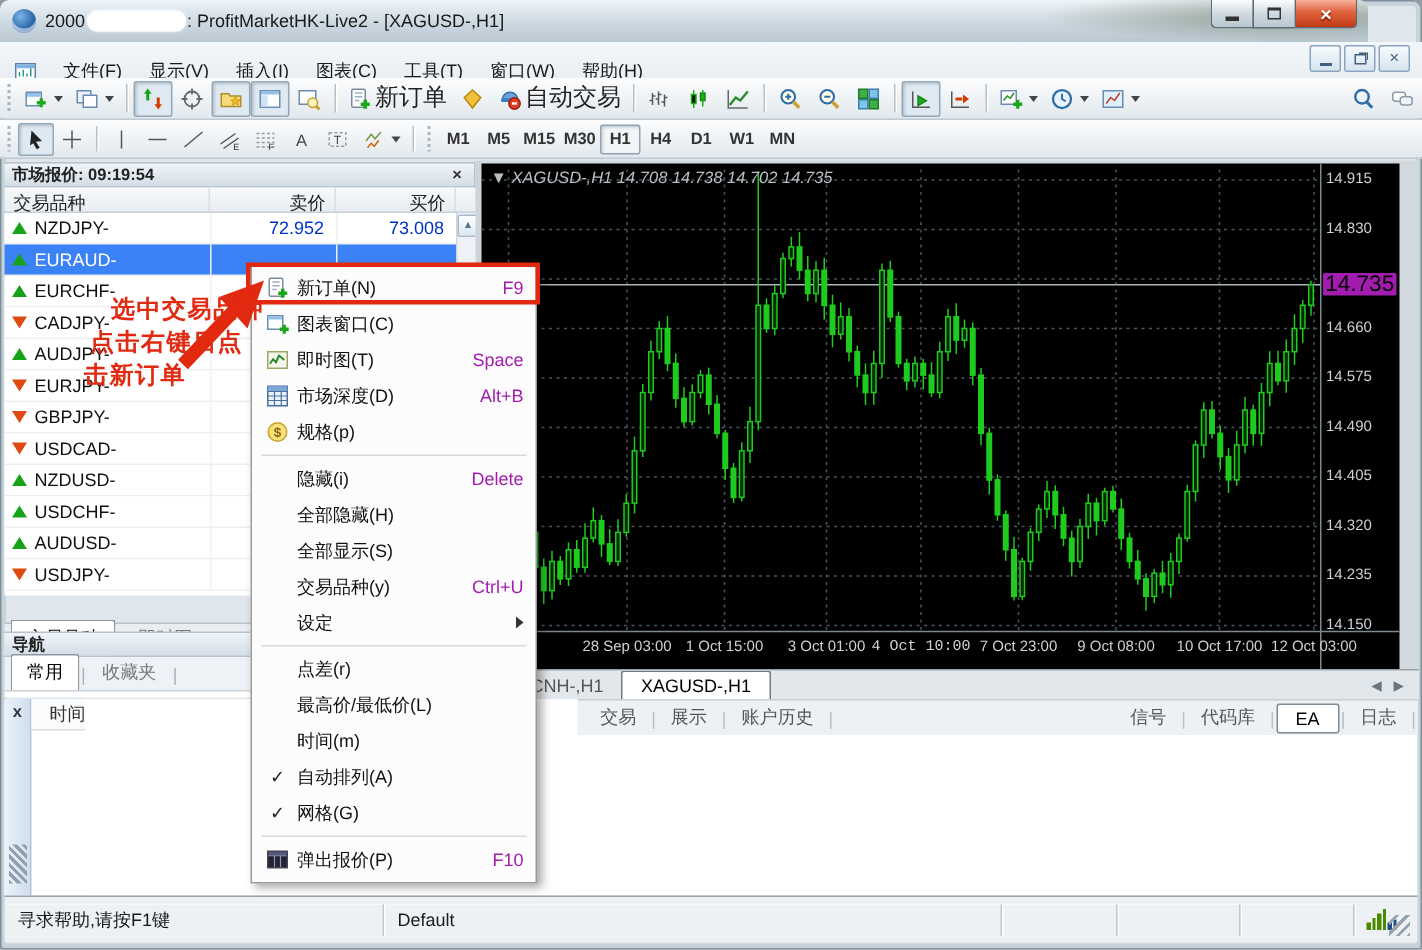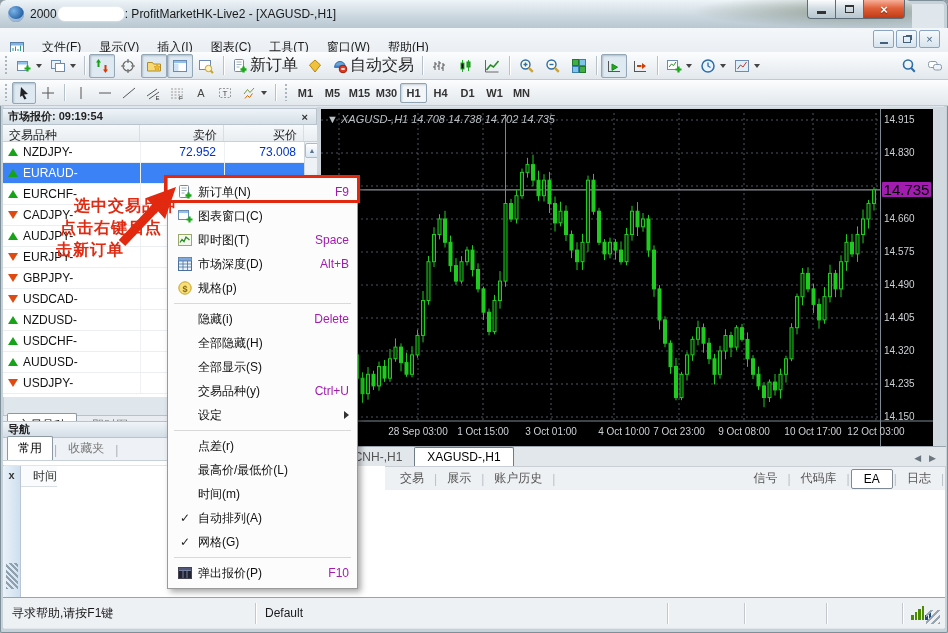--- a/index.html
+++ b/index.html
@@ -869,21 +869,21 @@
           <div class="pr-label" style="top: 203px;">14.405</div>
           <div class="pr-label" style="top: 236px;">14.320</div>
           <div class="pr-label" style="top: 269px;">14.235</div>
           <div class="pr-label" style="top: 302px;">14.150</div>
         </div>
       <div id="time-labels">
           <div class="t-label" style="left: 18px; top: 317px;">2018</div>
           <div class="t-label" style="left: 97px; top: 317px;">28 Sep 03:00</div>
           <div class="t-label" style="left: 162px; top: 317px;">1 Oct 15:00</div>
           <div class="t-label" style="left: 230px; top: 317px;">3 Oct 01:00</div>
-          <div class="t-label" style="left: 303px; top: 317px;">4 Oct 10:00</div>
+          <div class="t-label" style="left: 293px; top: 317px; font-family: Liberation Mono, monospace;">4 Oct 10:00</div>
           <div class="t-label" style="left: 358px; top: 317px;">7 Oct 23:00</div>
           <div class="t-label" style="left: 423px; top: 317px;">9 Oct 08:00</div>
           <div class="t-label" style="left: 492px; top: 317px;">10 Oct 17:00</div>
           <div class="t-label" style="left: 555px; top: 317px;">12 Oct 03:00</div>
         </div>
       <div class="cur-price" id="cur-price" style="top: 73px;">14.735</div>
     </div>
     <div class="chart-tabs" id="chart-tabs">
         <div class="ctab">DCNH-,H1</div>
         <div class="ctab active">XAGUSD-,H1</div>

